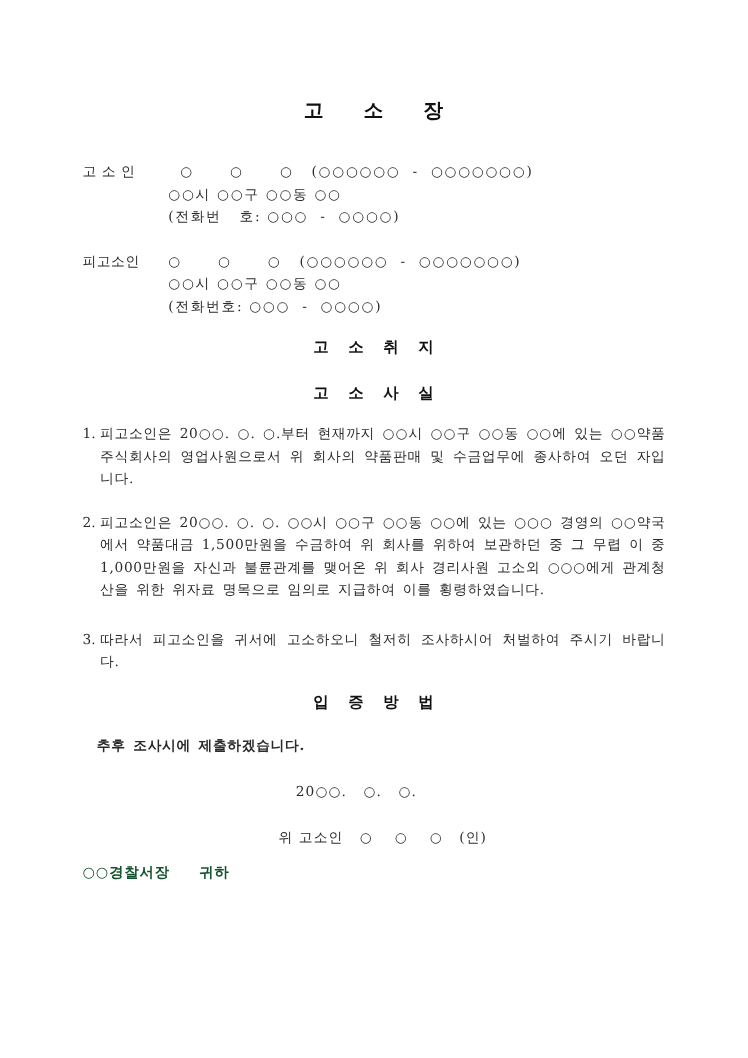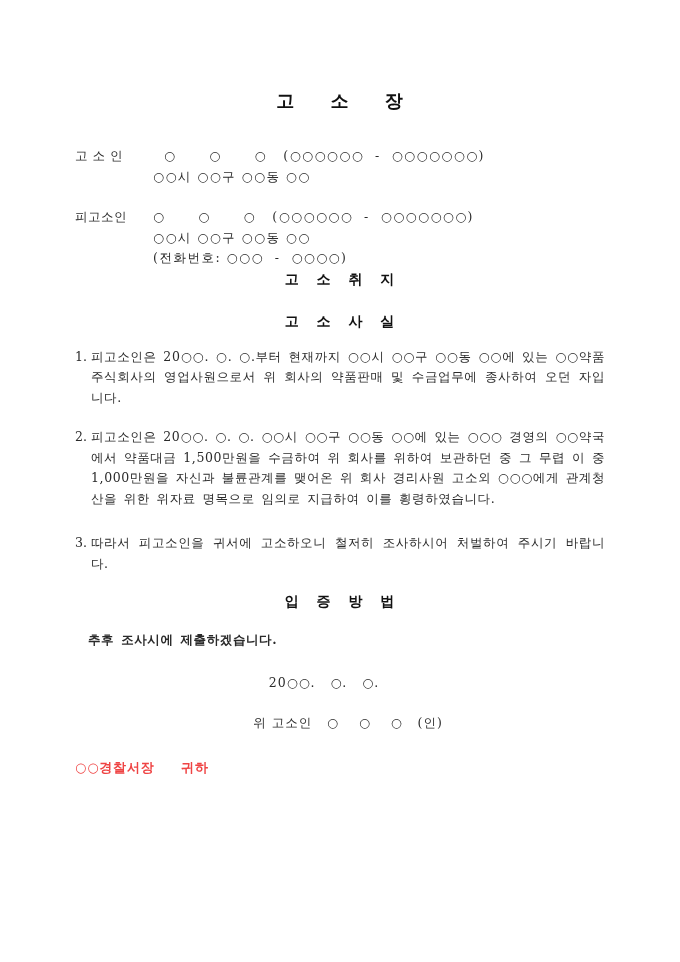--- a/index.html
+++ b/index.html
@@ -45,21 +45,21 @@
   .section-heading {
     text-align: center;
     font-size: 14px;
     font-weight: bold;
     line-height: 20px;
     word-spacing: 11px;
     letter-spacing: 1px;
     color: #111;
     white-space: pre-wrap;
   }
-  .h-purpose { }
+  .h-purpose { margin-top: 17px; }
   .h-facts { margin-top: 22px; }
   .h-evidence { margin-top: 17px; }
   .body-para {
     margin-top: 16px;
     font-size: 12.5px;
     line-height: 20.5px;
     text-align: justify;
     text-indent: 13px;
     letter-spacing: 0.6px;
     word-spacing: 2px;
@@ -100,42 +100,43 @@
   .signer-line {
     margin-top: 20px;
     text-align: center;
     font-size: 12.5px;
     line-height: 20.5px;
     white-space: pre-wrap;
     letter-spacing: 1px;
     transform: translateX(8px);
   }
   .recipient-line {
-    margin-top: 24px;
+    margin-top: 13px;
     font-size: 13px;
     font-weight: bold;
     line-height: 20px;
     white-space: pre-wrap;
     letter-spacing: 0.8px;
-    color: #ef4444;
+    color: #14532d;
   }
 </style>
 </head>
 <body>
 
 <div class="page">
 
   <div class="doc-title">고 소 장</div>
 
   <div class="party-block">
     <div class="party-row">
       <span class="party-label">고 소 인</span>
       <span class="party-name">  ○      ○      ○   (○○○○○○  -  ○○○○○○○)</span>
     </div>
     <div class="party-sub">○○시 ○○구 ○○동 ○○</div>
+    <div class="party-sub">(전화번   호: ○○○  -  ○○○○)</div>
   </div>
 
   <div class="party-block second">
     <div class="party-row">
       <span class="party-label">피고소인</span>
       <span class="party-name">○      ○      ○   (○○○○○○  -  ○○○○○○○)</span>
     </div>
     <div class="party-sub">○○시 ○○구 ○○동 ○○</div>
     <div class="party-sub">(전화번호: ○○○  -  ○○○○)</div>
   </div>

